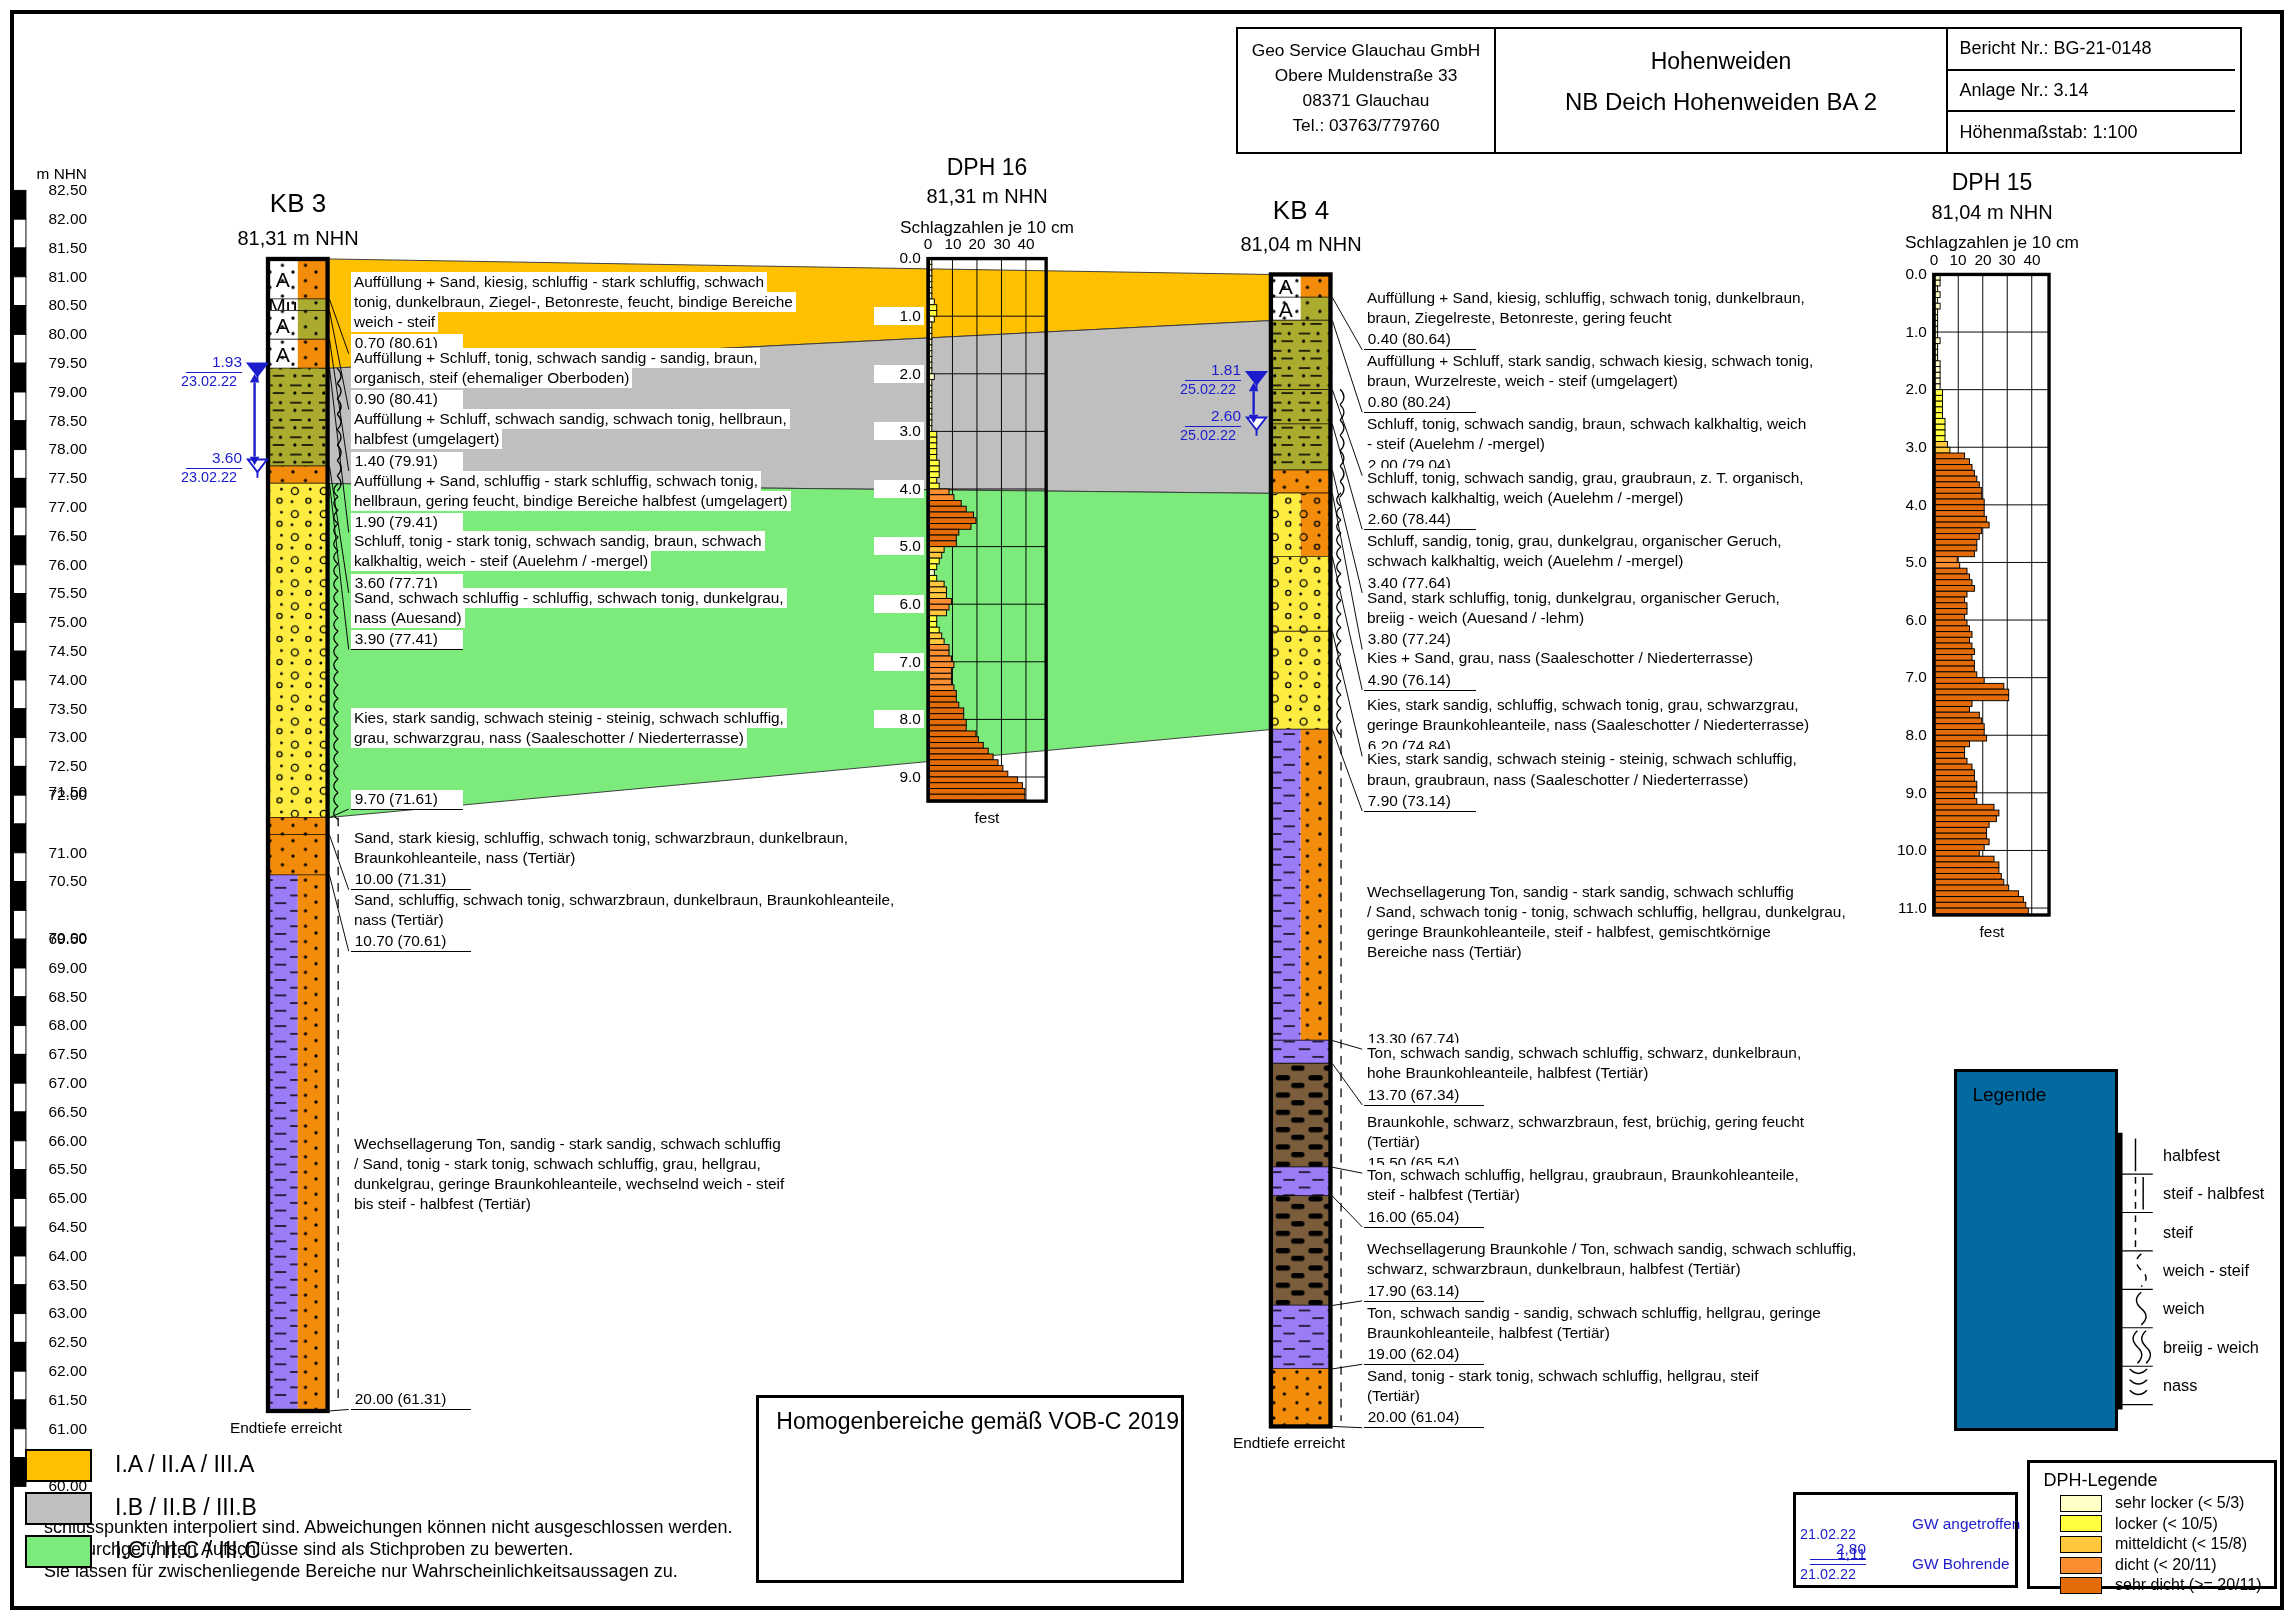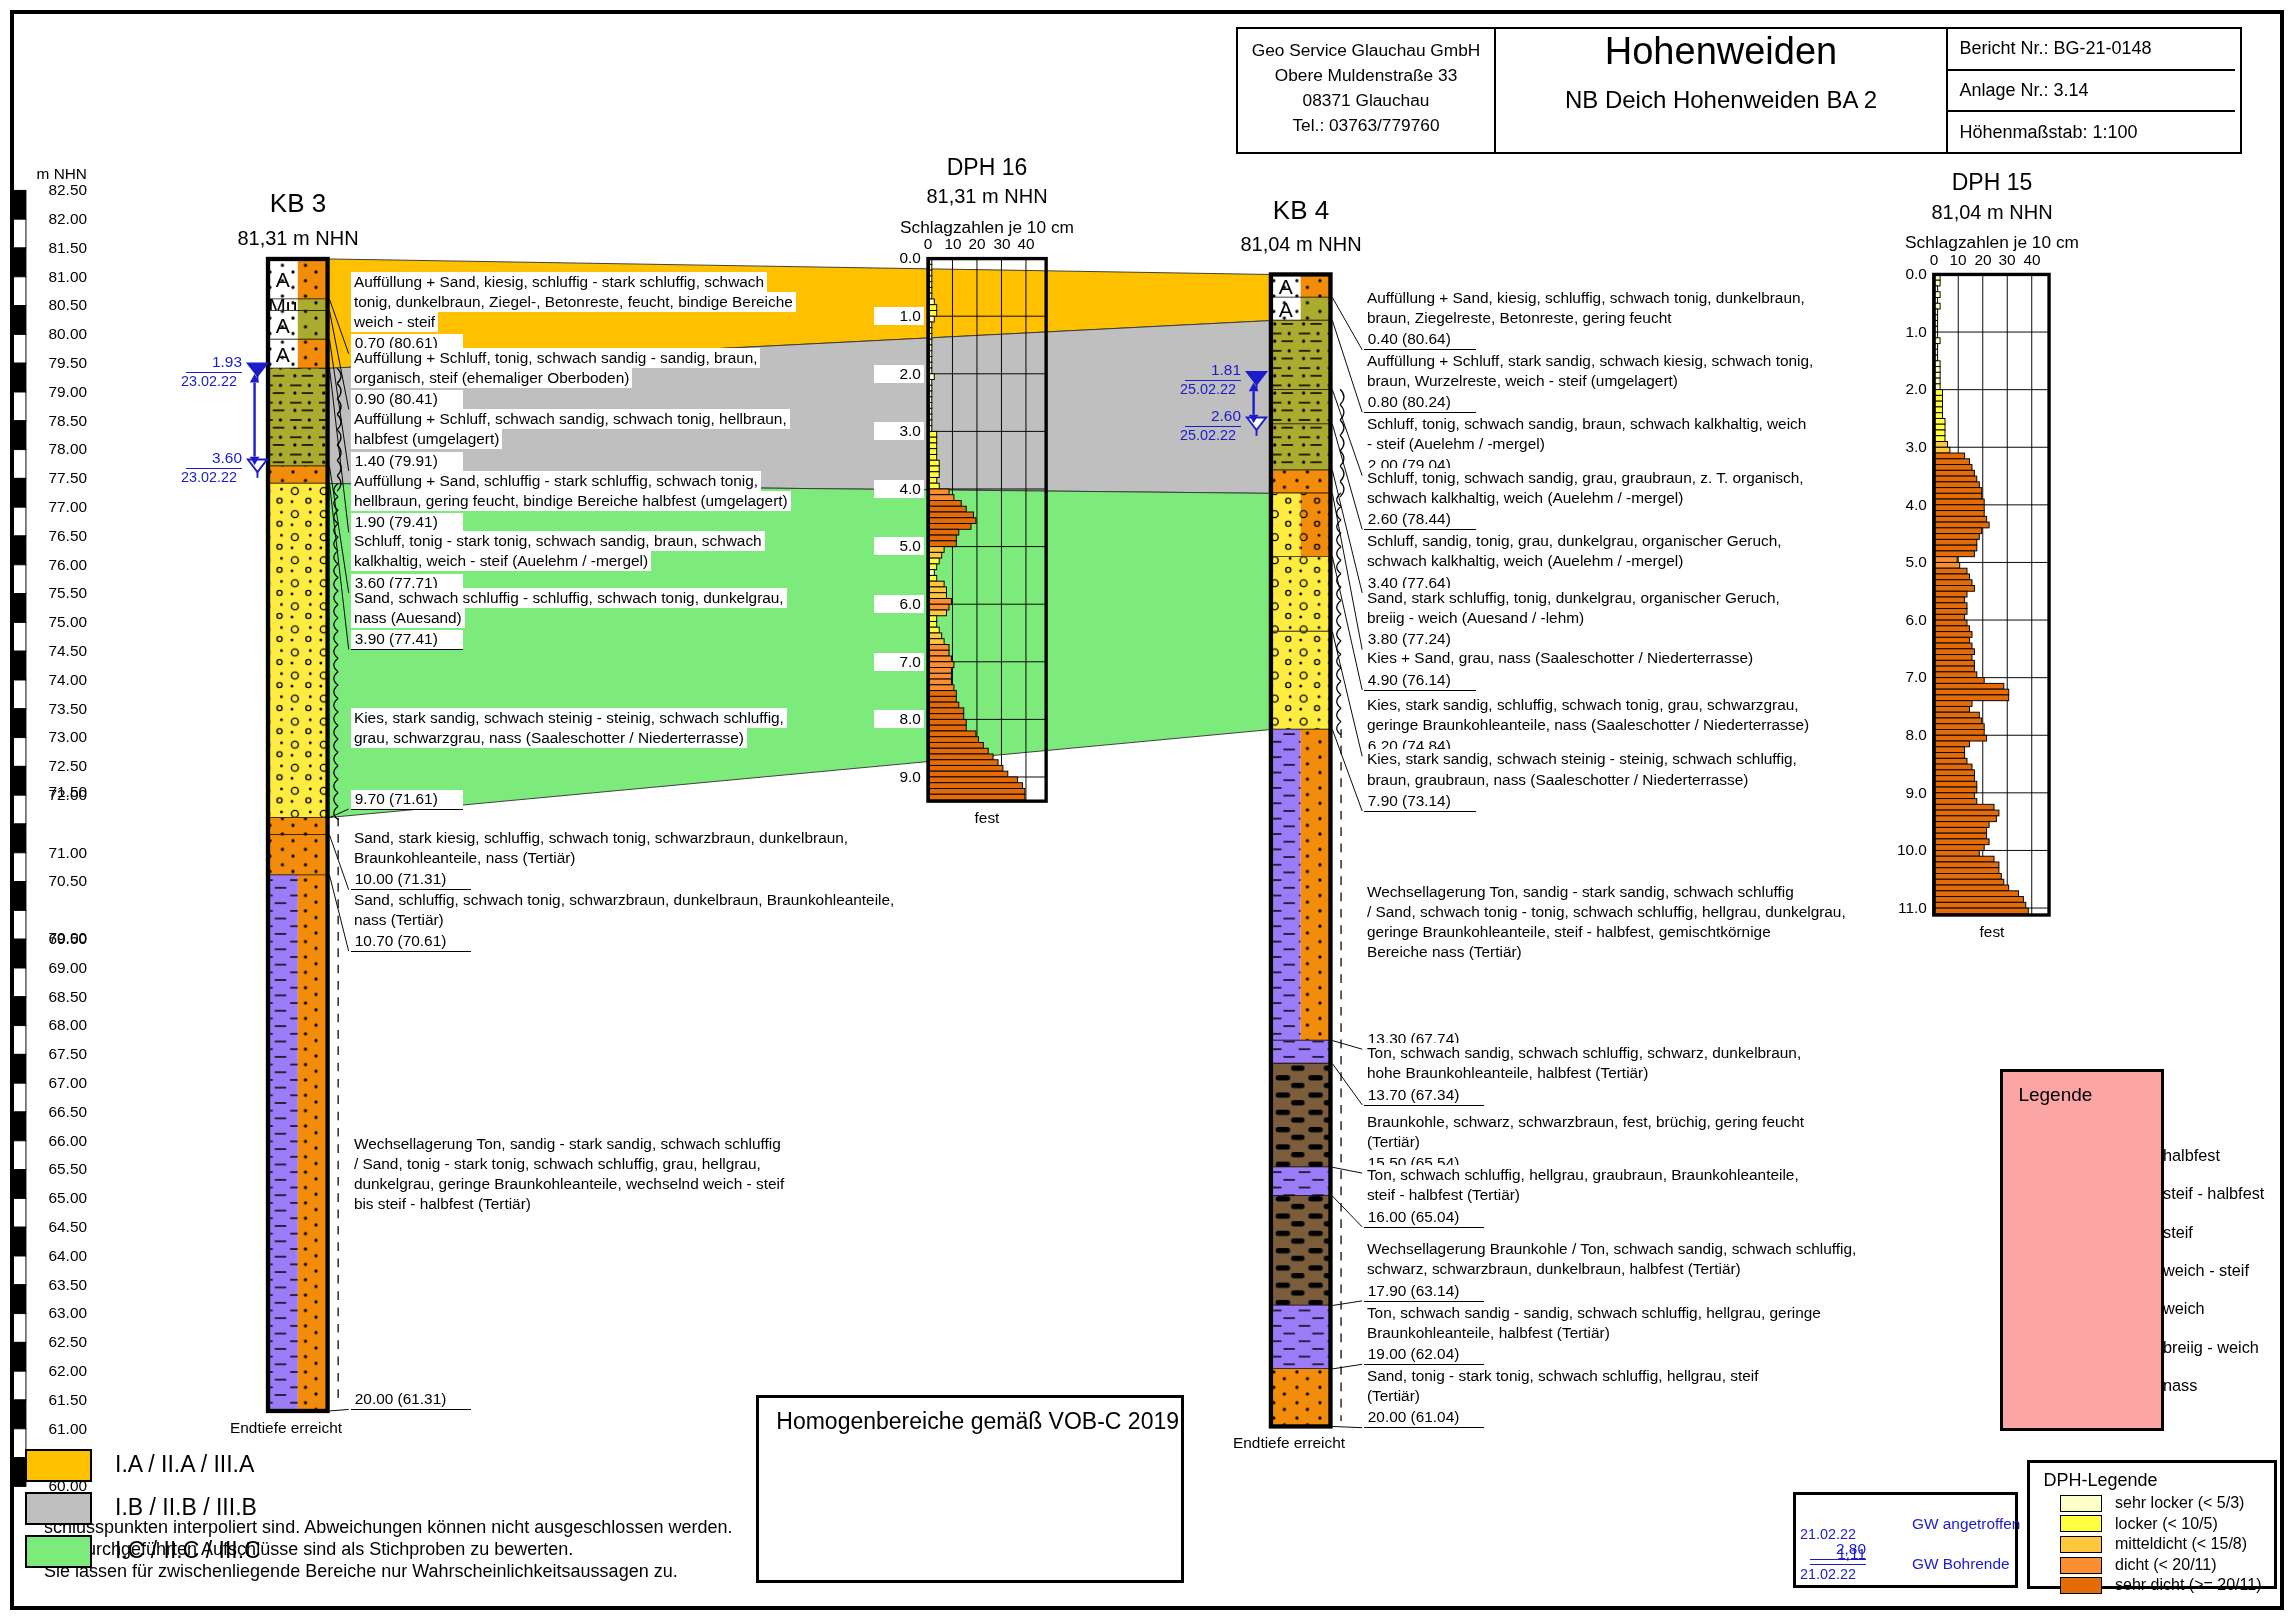--- a/index.html
+++ b/index.html
@@ -23,27 +23,27 @@
   .tick-d{font-size:15.4px;background:#fff;text-align:right;padding:0 2.9px;}
   .elev-tick{font-size:15.4px;text-align:right;width:52px;}
   .endtiefe{font-size:15.4px;}
   .gw-val{position:absolute;font-size:15.4px;text-align:right;color:#1c1ccc;border-bottom:1.9px solid #1c1ccc;padding-bottom:1px;}
   .gw-date{position:absolute;font-size:14.4px;color:#1c1ccc;}
   
   #title-block{position:absolute;left:1236px;top:27px;width:1006px;height:127px;border:2.9px solid #000;display:flex;box-sizing:border-box;background:#fff;}
   .tb-cell{box-sizing:border-box;height:100%;}
   #tb-company{width:258px;border-right:2.9px solid #000;text-align:center;font-size:17.3px;line-height:25px;padding-top:8.6px;}
   #tb-project{width:452px;border-right:2.9px solid #000;text-align:center;}
-  #tb-project .tb-title{font-size:38px;margin-top:1px;}
+  #tb-project .tb-title{font-size:23px;margin-top:19px;}
   #tb-project .tb-sub{font-size:24px;margin-top:13.4px;}
   #tb-meta{width:287px;display:flex;flex-direction:column;}
   .tb-meta-row{flex:1;display:flex;align-items:center;padding-left:11.5px;font-size:18px;border-bottom:2.9px solid #000;box-sizing:border-box;}
   .tb-meta-row:last-child{border-bottom:none;}
   
-  #legende-box{position:absolute;left:2000px;top:1069px;width:164px;height:362px;border:3.8px solid #000;box-sizing:border-box;background:#fca5a5;}
+  #legende-box{position:absolute;left:1954px;top:1069px;width:164px;height:362px;border:3.8px solid #000;box-sizing:border-box;background:#0369a1;}
   #legende-box .box-title{font-size:19px;margin:11.5px 0 0 15.4px;}
   .leg-row-label{position:absolute;font-size:16.3px;}
   #dph-legende-box{position:absolute;left:2027px;top:1460px;width:250px;height:129px;border:3.8px solid #000;box-sizing:border-box;background:#fff;}
   #dph-legende-box .box-title{font-size:18px;margin:6.7px 0 0 13.4px;}
   .dphleg-swatch{position:absolute;width:42px;height:17.3px;border:1.4px solid #000;box-sizing:border-box;}
   .dphleg-label{position:absolute;font-size:16px;}
   #gw-legend-box{position:absolute;left:1793px;top:1492px;width:225px;height:96px;border:3.8px solid #000;box-sizing:border-box;background:#fff;}
   .gwleg-label{position:absolute;font-size:15.4px;color:#1c1ccc;}
   #homogen-box{position:absolute;left:756px;top:1395px;width:428px;height:188px;border:3.8px solid #000;box-sizing:border-box;background:#fff;}
   #homogen-box .box-title{font-size:23px;margin:9.6px 0 0 17.3px;}

